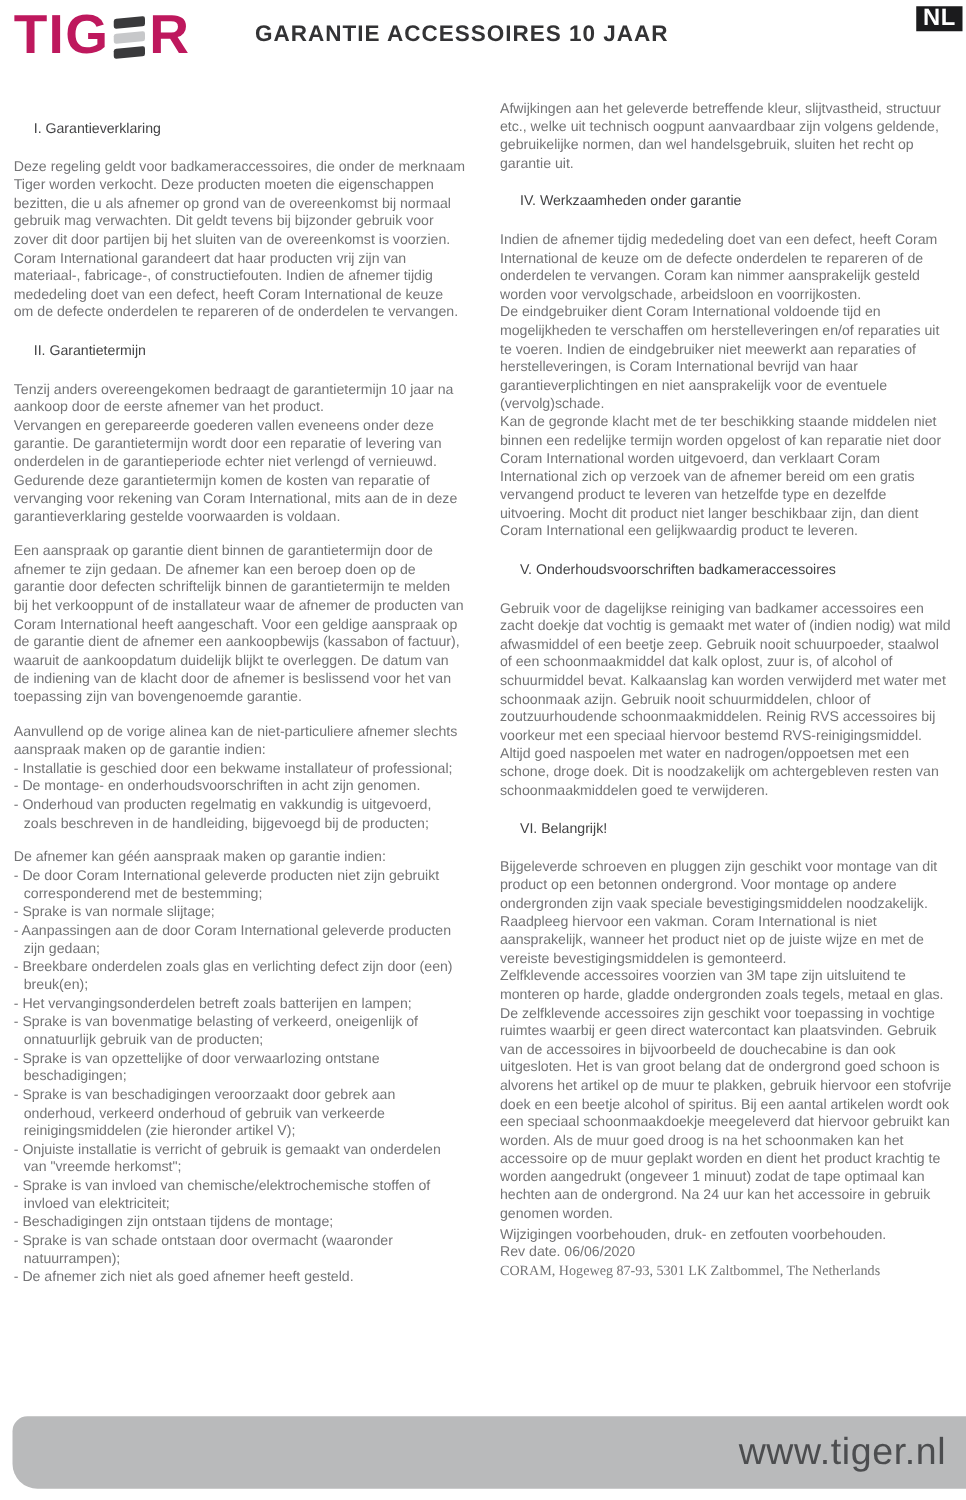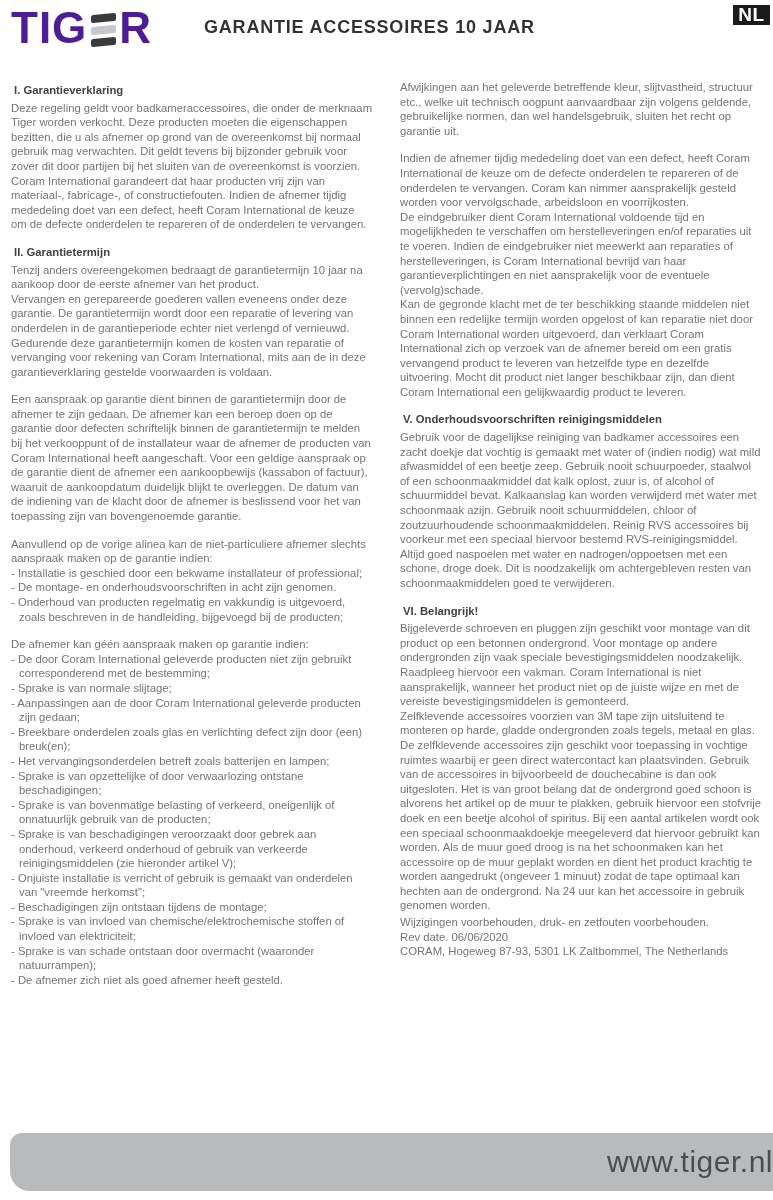--- a/index.html
+++ b/index.html
@@ -3,49 +3,49 @@
 <meta charset="utf-8">
 <style>
   html,body { margin:0; padding:0; background:#e8e8e8; }
   .page {
     position:relative; width:773px; height:1200px; margin:0 auto;
     background:#ffffff; overflow:hidden;
     font-family:"Liberation Sans", sans-serif;
   }
   
   .logo { position:absolute; top:6px; left:11px; display:flex; align-items:center; height:44px; }
-  .logo-txt { font-size:44px; font-weight:bold; color:#4c1d95; letter-spacing:1px; line-height:44px; }
+  .logo-txt { font-size:44px; font-weight:bold; color:#be185d; letter-spacing:1px; line-height:44px; }
   .logo-e { display:flex; flex-direction:column; justify-content:center; gap:4px; margin:0 3px 0 4px; padding-top:3px; }
   .logo-e .bar { width:25px; height:8px; border-radius:2px; transform:skewY(-5deg); }
   .logo-e .bar.dark  { background:#3a3a3c; }
   .logo-e .bar.light { background:#c7c8ca; }
   .doc-title {
     position:absolute; top:17px; left:204px;
     font-size:18px; font-weight:bold; letter-spacing:0.8px; color:#333335;
   }
   .lang-badge {
     position:absolute; top:5px; right:3px; width:37px; height:20px;
     background:#1b1b1d; color:#ffffff; font-weight:bold; font-size:19px;
     display:flex; align-items:center; justify-content:center; letter-spacing:0.5px;
   }
   
   .columns { position:absolute; top:80px; left:11px; display:flex; gap:27px; }
   .col { width:362px; color:#747476; font-size:11.3px; line-height:14.6px; }
   .col p { margin:0; }
-  .sec-heading { font-size:11.3px; line-height:14.6px; font-weight:bold; color:#424244; margin:3px; }
+  .sec-heading { font-size:11.3px; line-height:14.6px; font-weight:normal; color:#424244; margin:16px; }
   .block { margin-top:13px; }
   .li { padding-left:8px; text-indent:-8px; }
   .notes { margin-top:2px; }
-  .address { margin-top:13px; }
+  .address { margin-top:13px;font-family:Liberation Serif, serif; }
   
   .footer-bar {
     position:absolute; left:10px; right:0; top:1133px; height:58px;
     background:#b9babb; border-radius:12px 0 0 20px;
     display:flex; align-items:center; justify-content:flex-end;
-    box-sizing:border-box;
+    padding-right:16px; box-sizing:border-box;
   }
   .footer-url { font-size:30px; color:#4c4d4f; letter-spacing:0.5px; }
 </style>
 </head>
 <body>
 
 <div class="page">
 
   <div class="logo">
     <span class="logo-txt">TIG</span>
@@ -91,45 +91,46 @@
       </div>
 
       <div class="block">
         <p>De afnemer kan géén aanspraak maken op garantie indien:</p>
         <div>
           <div class="li">- De door Coram International geleverde producten niet zijn gebruikt corresponderend met de bestemming;</div>
           <div class="li">- Sprake is van normale slijtage;</div>
           <div class="li">- Aanpassingen aan de door Coram International geleverde producten zijn gedaan;</div>
           <div class="li">- Breekbare onderdelen zoals glas en verlichting defect zijn door (een) breuk(en);</div>
           <div class="li">- Het vervangingsonderdelen betreft zoals batterijen en lampen;</div>
+          <div class="li">- Sprake is van bovenmatige belasting of verkeerd, oneigenlijk of onnatuurlijk gebruik van de producten;</div>
           <div class="li">- Sprake is van opzettelijke of door verwaarlozing ontstane beschadigingen;</div>
-          <div class="li">- Sprake is van bovenmatige belasting of verkeerd, oneigenlijk of onnatuurlijk gebruik van de producten;</div>
           <div class="li">- Sprake is van beschadigingen veroorzaakt door gebrek aan onderhoud, verkeerd onderhoud of gebruik van verkeerde reinigingsmiddelen (zie hieronder artikel V);</div>
           <div class="li">- Onjuiste installatie is verricht of gebruik is gemaakt van onderdelen van "vreemde herkomst";</div>
+          <div class="li">- Sprake is van invloed van chemische/elektrochemische stoffen of invloed van elektriciteit;</div>
           <div class="li">- Beschadigingen zijn ontstaan tijdens de montage;</div>
-          <div class="li">- Sprake is van invloed van chemische/elektrochemische stoffen of invloed van elektriciteit;</div>
           <div class="li">- Sprake is van schade ontstaan door overmacht (waaronder natuurrampen);</div>
           <div class="li">- De afnemer zich niet als goed afnemer heeft gesteld.</div>
         </div>
       </div>
 
     </div>
 
     <div class="col">
 
       <p>Afwijkingen aan het geleverde betreffende kleur, slijtvastheid, structuur etc., welke uit technisch oogpunt aanvaardbaar zijn volgens geldende, gebruikelijke normen, dan wel handelsgebruik, sluiten het recht op garantie uit.</p>
 
       <div class="block">
+        <div class="sec-heading">IV. Werkzaamheden onder garantie</div>
         <p>Indien de afnemer tijdig mededeling doet van een defect, heeft Coram International de keuze om de defecte onderdelen te repareren of de onderdelen te vervangen. Coram kan nimmer aansprakelijk gesteld worden voor vervolgschade, arbeidsloon en voorrijkosten.</p>
       </div>
       <p class="block">De eindgebruiker dient Coram International voldoende tijd en mogelijkheden te verschaffen om herstelleveringen en/of reparaties uit te voeren. Indien de eindgebruiker niet meewerkt aan reparaties of herstelleveringen, is Coram International bevrijd van haar garantieverplichtingen en niet aansprakelijk voor de eventuele (vervolg)schade.</p>
       <p class="block">Kan de gegronde klacht met de ter beschikking staande middelen niet binnen een redelijke termijn worden opgelost of kan reparatie niet door Coram International worden uitgevoerd, dan verklaart Coram International zich op verzoek van de afnemer bereid om een gratis vervangend product te leveren van hetzelfde type en dezelfde uitvoering. Mocht dit product niet langer beschikbaar zijn, dan dient Coram International een gelijkwaardig product te leveren.</p>
 
       <div class="block">
-        <div class="sec-heading">V. Onderhoudsvoorschriften reinigingsmiddelen</div>
+        <div class="sec-heading">V. Onderhoudsvoorschriften badkameraccessoires</div>
         <p>Gebruik voor de dagelijkse reiniging van badkamer accessoires een zacht doekje dat vochtig is gemaakt met water of (indien nodig) wat mild afwasmiddel of een beetje zeep. Gebruik nooit schuurpoeder, staalwol of een schoonmaakmiddel dat kalk oplost, zuur is, of alcohol of schuurmiddel bevat. Kalkaanslag kan worden verwijderd met water met schoonmaak azijn. Gebruik nooit schuurmiddelen, chloor of zoutzuurhoudende schoonmaakmiddelen. Reinig RVS accessoires bij voorkeur met een speciaal hiervoor bestemd RVS-reinigingsmiddel. Altijd goed naspoelen met water en nadrogen/oppoetsen met een schone, droge doek. Dit is noodzakelijk om achtergebleven resten van schoonmaakmiddelen goed te verwijderen.</p>
       </div>
 
       <div class="block">
         <div class="sec-heading">VI. Belangrijk!</div>
         <p>Bijgeleverde schroeven en pluggen zijn geschikt voor montage van dit product op een betonnen ondergrond. Voor montage op andere ondergronden zijn vaak speciale bevestigingsmiddelen noodzakelijk. Raadpleeg hiervoor een vakman. Coram International is niet aansprakelijk, wanneer het product niet op de juiste wijze en met de vereiste bevestigingsmiddelen is gemonteerd.</p>
       </div>
       <p class="block">Zelfklevende accessoires voorzien van 3M tape zijn uitsluitend te monteren op harde, gladde ondergronden zoals tegels, metaal en glas. De zelfklevende accessoires zijn geschikt voor toepassing in vochtige ruimtes waarbij er geen direct watercontact kan plaatsvinden. Gebruik van de accessoires in bijvoorbeeld de douchecabine is dan ook uitgesloten. Het is van groot belang dat de ondergrond goed schoon is alvorens het artikel op de muur te plakken, gebruik hiervoor een stofvrije doek en een beetje alcohol of spiritus. Bij een aantal artikelen wordt ook een speciaal schoonmaakdoekje meegeleverd dat hiervoor gebruikt kan worden. Als de muur goed droog is na het schoonmaken kan het accessoire op de muur geplakt worden en dient het product krachtig te worden aangedrukt (ongeveer 1 minuut) zodat de tape optimaal kan hechten aan de ondergrond. Na 24 uur kan het accessoire in gebruik genomen worden.</p>
 
       <div class="notes">

